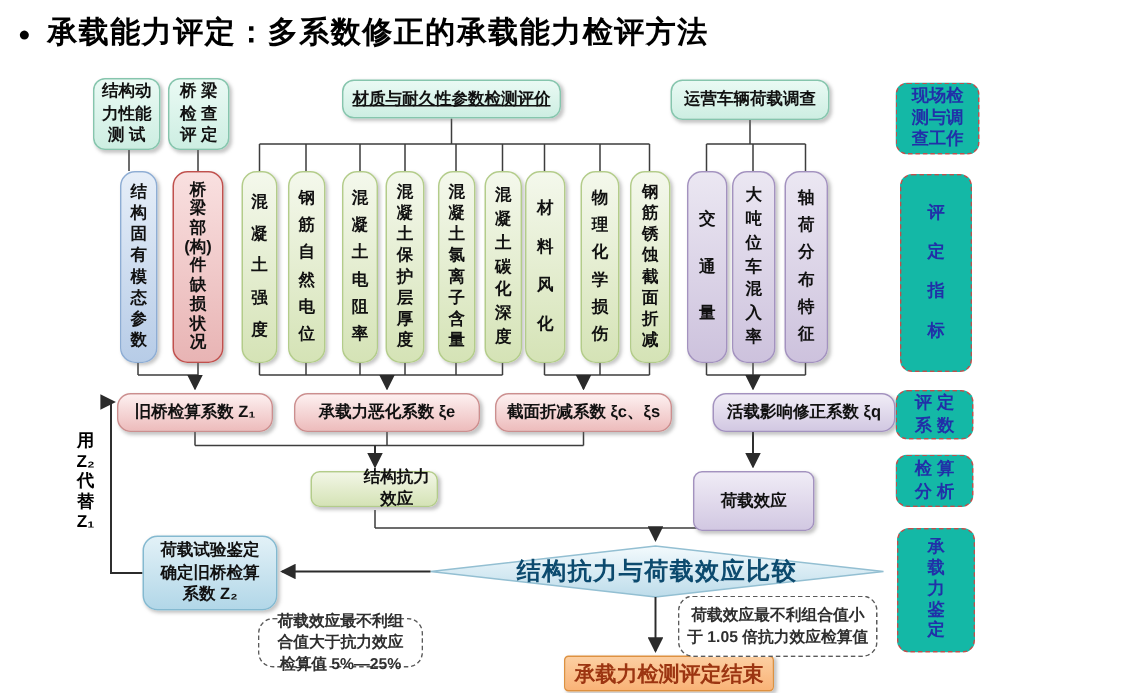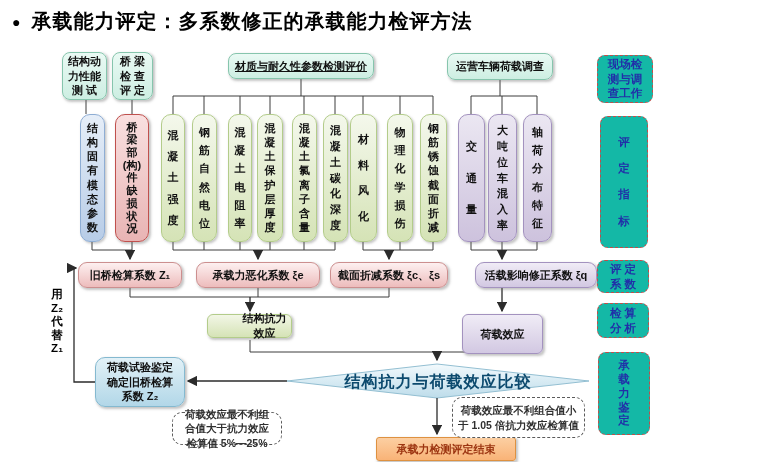--- a/index.html
+++ b/index.html
@@ -27,21 +27,21 @@
   .cyan{background:linear-gradient(180deg,#eafaf4,#cdeee2);border:1px solid #86c5ad;border-radius:8px;font-size:11px;font-weight:bold;}
   .vblue{background:linear-gradient(180deg,#e6eef8,#b7cce7);border:1px solid #8eadd4;border-radius:10px;font-size:11px;font-weight:bold;}
   .vpink{background:linear-gradient(180deg,#f9e0e0,#e8b4b4);border:1px solid #c0504d;border-radius:10px;font-size:11px;font-weight:bold;}
   .vgreen{background:linear-gradient(180deg,#f4f8ec,#d5e3b6);border:1px solid #b3cc8a;border-radius:10px;font-size:11px;font-weight:bold;}
   .vpurple{background:linear-gradient(180deg,#ebe7f2,#cdc2dd);border:1px solid #a392bf;border-radius:10px;font-size:11px;font-weight:bold;}
   .coefpink{background:linear-gradient(180deg,#fdf0f0,#edbcbc);border:1px solid #cc8f8f;border-radius:9px;font-size:11px;font-weight:bold;text-align:right;}
   .coeflav{background:linear-gradient(180deg,#f0ecf6,#d2c8e2);border:1px solid #a392bf;border-radius:9px;font-size:11px;font-weight:bold;margin-left:13px;}
   .effgreen{background:linear-gradient(180deg,#f2f6e6,#d5e3b6);border:1px solid #b3cc8a;border-radius:6px;font-size:11px;font-weight:bold;padding-left:30px;}
   .efflav{background:linear-gradient(180deg,#f0ecf6,#d2c8e2);border:1px solid #a392bf;border-radius:6px;font-size:11px;font-weight:bold;}
   .loadblue{background:linear-gradient(180deg,#e2f1f7,#b2d7e8);border:1px solid #84b9d0;border-radius:10px;font-size:11px;font-weight:bold;}
-  .endorange{background:linear-gradient(180deg,#fccfa2,#f9b377);border:1px solid #de9140;border-radius:3px;color:#9c3511;font-size:11px;font-weight:bold;}
+  .endorange{background:linear-gradient(180deg,#fccfa2,#f9b377);border:1px solid #de9140;border-radius:3px;color:#9c3511;font-size:14px;font-weight:bold;}
   .dashred{background:#14b8a6;border:1.5px dashed #bf4f4c;border-radius:8px;color:#2130a8;font-size:11.5px;font-weight:bold;line-height:1.3;}
   .dashgray{background:#ffffff;border:1.3px dashed #5a5a5a;border-radius:10px;color:#2f2f2f;font-size:10.5px;font-weight:bold;line-height:1.35;}
   .sidetext{font-size:11.5px;font-weight:bold;color:#000;}
   .diamondtext{font-size:16px;font-weight:bold;color:#0c4a6e;background:transparent;letter-spacing:1px;}
 </style>
 </head>
 <body>
 
 <div id="stage">
 

